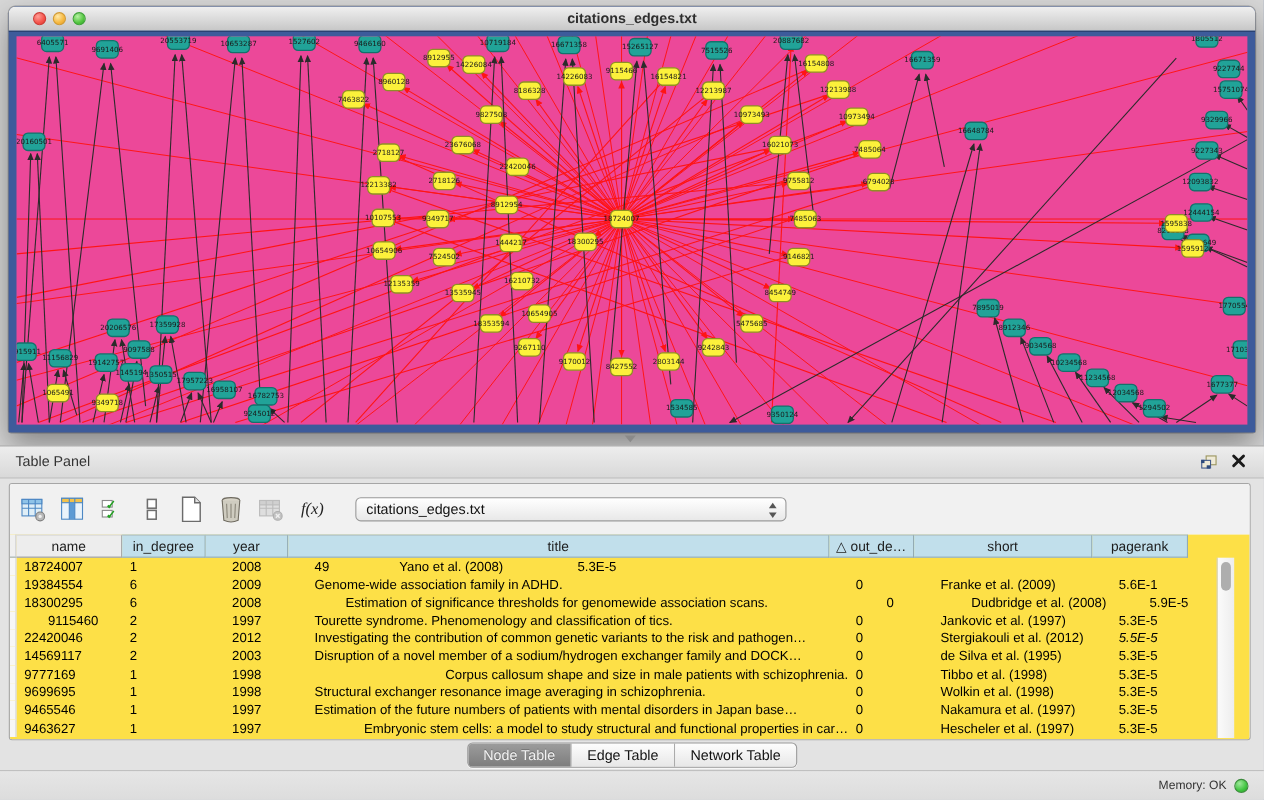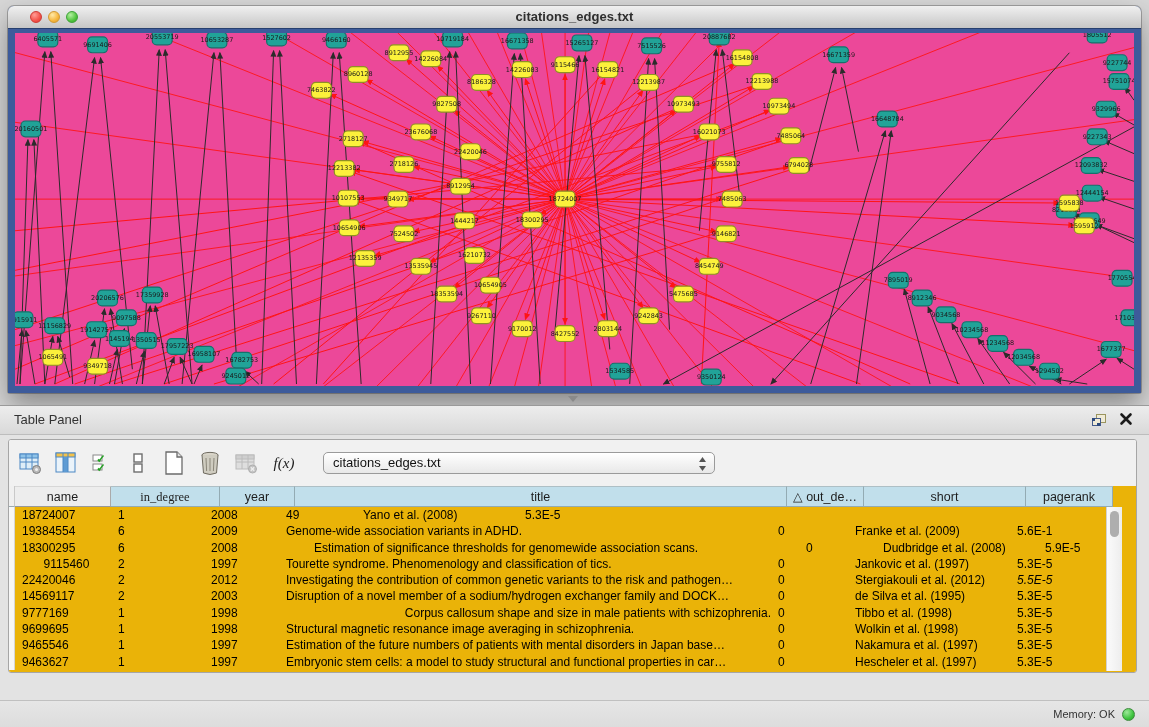--- a/index.html
+++ b/index.html
@@ -71,21 +71,21 @@
   #table-selector{
     margin-left:14px;width:392px;height:22px;box-sizing:border-box;
     border:1px solid #9a9a9a;border-radius:5px;
     background:linear-gradient(#ffffff,#e8e8e8);
     box-shadow:inset 0 1px 0 #fff;
     font-size:13px;color:#111;line-height:20px;padding-left:9px;
     position:relative;cursor:pointer;
   }
   #selector-arrows{position:absolute;right:7px;top:3px;}
   
-  #grid{position:absolute;left:0;top:46px;right:0;bottom:0;background:#eab308;}
+  #grid{position:absolute;left:0;top:46px;right:0;bottom:0;background:#fde047;}
   #header-row{display:flex;height:21px;}
   .gutter{width:5px;background:#f0f0f0;border-right:1px solid #c9c9c9;border-bottom:1px solid #9aacb2;}
   .th{
     box-sizing:border-box;height:21px;line-height:20px;font-size:12.5px;color:#1d1d1d;
     text-align:center;background:#c1dfeb;
     border-right:1px solid #93abb3;border-bottom:1px solid #93abb3;border-top:1px solid #aebfc5;
     overflow:hidden;white-space:nowrap;cursor:pointer;
   }
   .th-first{background:#ededed;border-top:1px solid #d7d7d7;border-right:1px solid #aaa;border-bottom:1px solid #999;}
   #tbody{position:absolute;left:0;top:21px;right:0;bottom:0;overflow:hidden;}
@@ -605,21 +605,21 @@
             <path d="M4.5,15 L8,10 L1,10 Z" fill="#555"></path>
           </svg>
         </span>
       </div>
     </div>
 
     <div id="grid">
       <div id="header-row">
         <div class="gutter"></div>
       <div class="th th-first" style="width: 96px;">name</div>
-          <div class="th" style="width: 109px; font-family: Liberation Serif, serif;">in_degree</div>
+          <div class="th" style="width: 76px;">in_degree</div>
           <div class="th" style="width: 75px;">year</div>
           <div class="th" style="width: 492px;">title</div>
           <div class="th" style="width: 77px;">△ out_de…</div>
           <div class="th" style="width: 162px;">short</div>
           <div class="th" style="width: 87px;">pagerank</div>
         </div>
       <div id="tbody">
           <div class="tr">
             <div class="gutter-cell"></div>
             <div class="td" style="width: 96px;">18724007</div>
@@ -627,21 +627,21 @@
             <div class="td" style="width: 75px;">2008</div>
             <div class="td" style="width: 77px;">49</div>
             <div class="td" style="width: 162px;">Yano et al. (2008)</div>
             <div class="td" style="width: 87px;">5.3E-5</div>
           </div>
           <div class="tr">
             <div class="gutter-cell"></div>
             <div class="td" style="width: 96px;">19384554</div>
             <div class="td" style="width: 93px;">6</div>
             <div class="td" style="width: 75px;">2009</div>
-            <div class="td" style="width: 492px;">Genome-wide association variants in ADHD.</div>
+            <div class="td" style="width: 492px;">Genome-wide association family in ADHD.</div>
             <div class="td" style="width: 77px;">0</div>
             <div class="td" style="width: 162px;">Franke et al. (2009)</div>
             <div class="td" style="width: 87px;">5.6E-1</div>
           </div>
           <div class="tr">
             <div class="gutter-cell"></div>
             <div class="td" style="width: 96px;">18300295</div>
             <div class="td" style="width: 93px;">6</div>
             <div class="td" style="width: 75px;">2008</div>
             <div class="td" style="width: 492px; margin-left: 28px;">Estimation of significance thresholds for genomewide association scans.</div>
@@ -687,51 +687,56 @@
             <div class="td" style="width: 492px; text-align: right;">Corpus callosum shape and size in male patients with schizophrenia.</div>
             <div class="td" style="width: 77px;">0</div>
             <div class="td" style="width: 162px;">Tibbo et al. (1998)</div>
             <div class="td" style="width: 87px;">5.3E-5</div>
           </div>
           <div class="tr">
             <div class="gutter-cell"></div>
             <div class="td" style="width: 96px;">9699695</div>
             <div class="td" style="width: 93px;">1</div>
             <div class="td" style="width: 75px;">1998</div>
-            <div class="td" style="width: 492px;">Structural magnetic resonance image averaging in schizophrenia.</div>
+            <div class="td" style="width: 492px;">Structural exchanger resonance image averaging in schizophrenia.</div>
             <div class="td" style="width: 77px;">0</div>
             <div class="td" style="width: 162px;">Wolkin et al. (1998)</div>
             <div class="td" style="width: 87px;">5.3E-5</div>
           </div>
           <div class="tr">
             <div class="gutter-cell"></div>
             <div class="td" style="width: 96px;">9465546</div>
             <div class="td" style="width: 93px;">1</div>
             <div class="td" style="width: 75px;">1997</div>
             <div class="td" style="width: 492px;">Estimation of the future numbers of patients with mental disorders in Japan base…</div>
             <div class="td" style="width: 77px;">0</div>
             <div class="td" style="width: 162px;">Nakamura et al. (1997)</div>
             <div class="td" style="width: 87px;">5.3E-5</div>
           </div>
           <div class="tr">
             <div class="gutter-cell"></div>
             <div class="td" style="width: 96px;">9463627</div>
             <div class="td" style="width: 93px;">1</div>
             <div class="td" style="width: 75px;">1997</div>
-            <div class="td" style="width: 492px;">Embryonic stem cells: a model to study structural and functional properties in car…</div>
+            <div class="td" style="width: 492px; text-align: right;">Embryonic stem cells: a model to study structural and functional properties in car…</div>
             <div class="td" style="width: 77px;">0</div>
             <div class="td" style="width: 162px;">Hescheler et al. (1997)</div>
             <div class="td" style="width: 87px;">5.3E-5</div>
           </div>
         </div>
     </div>
 
     <div id="vscroll">
       <div id="vscroll-thumb"></div>
     </div>
   </div>
 
+  <div id="tabs">
+      <div class="tab selected">Node Table</div>
+      <div class="tab">Edge Table</div>
+      <div class="tab">Network Table</div>
+    </div>
 </div>
 
 <div id="status-bar">
   <span id="memory-label">Memory: OK</span>
   <span id="memory-dot"></span>
 </div>
 
 </body></html>

